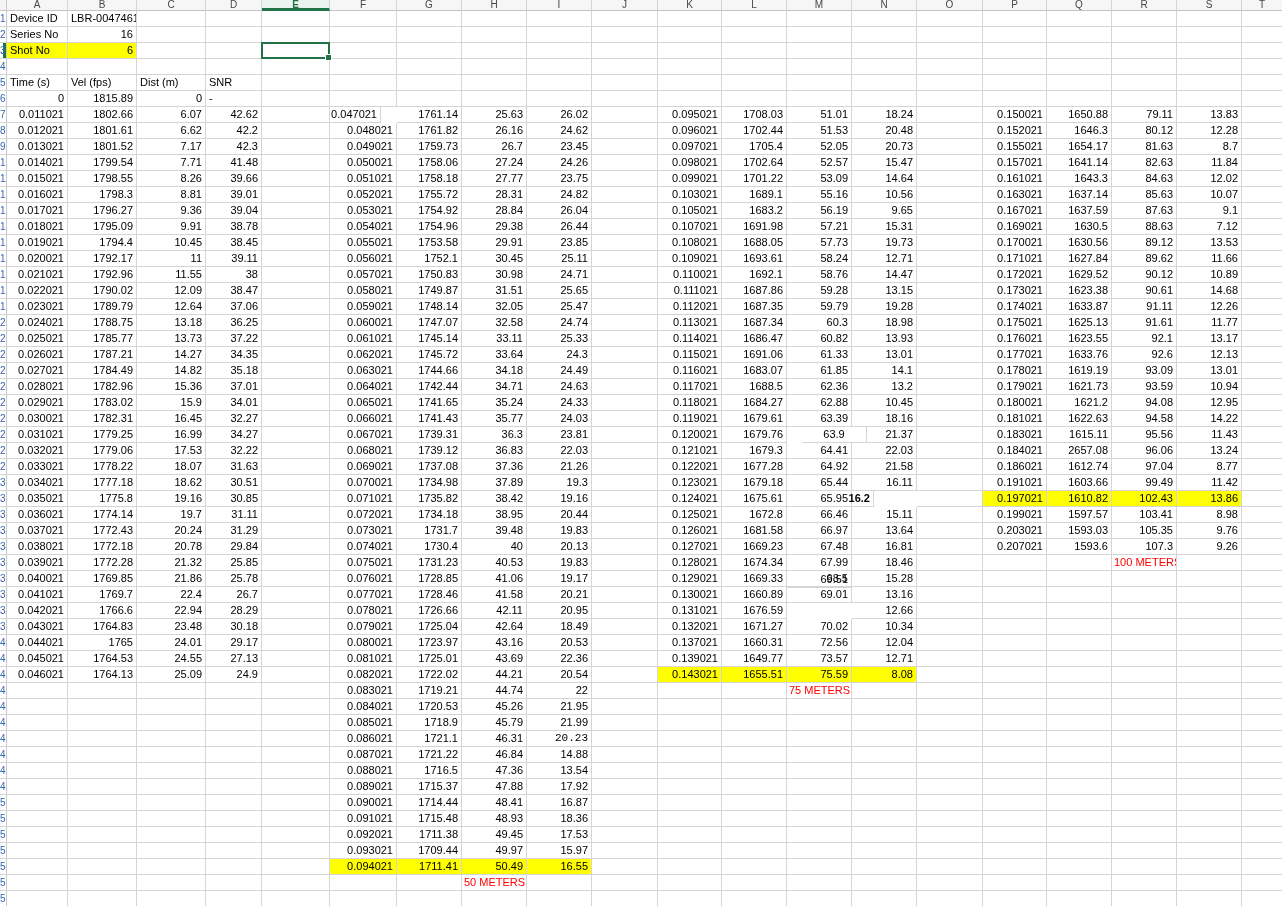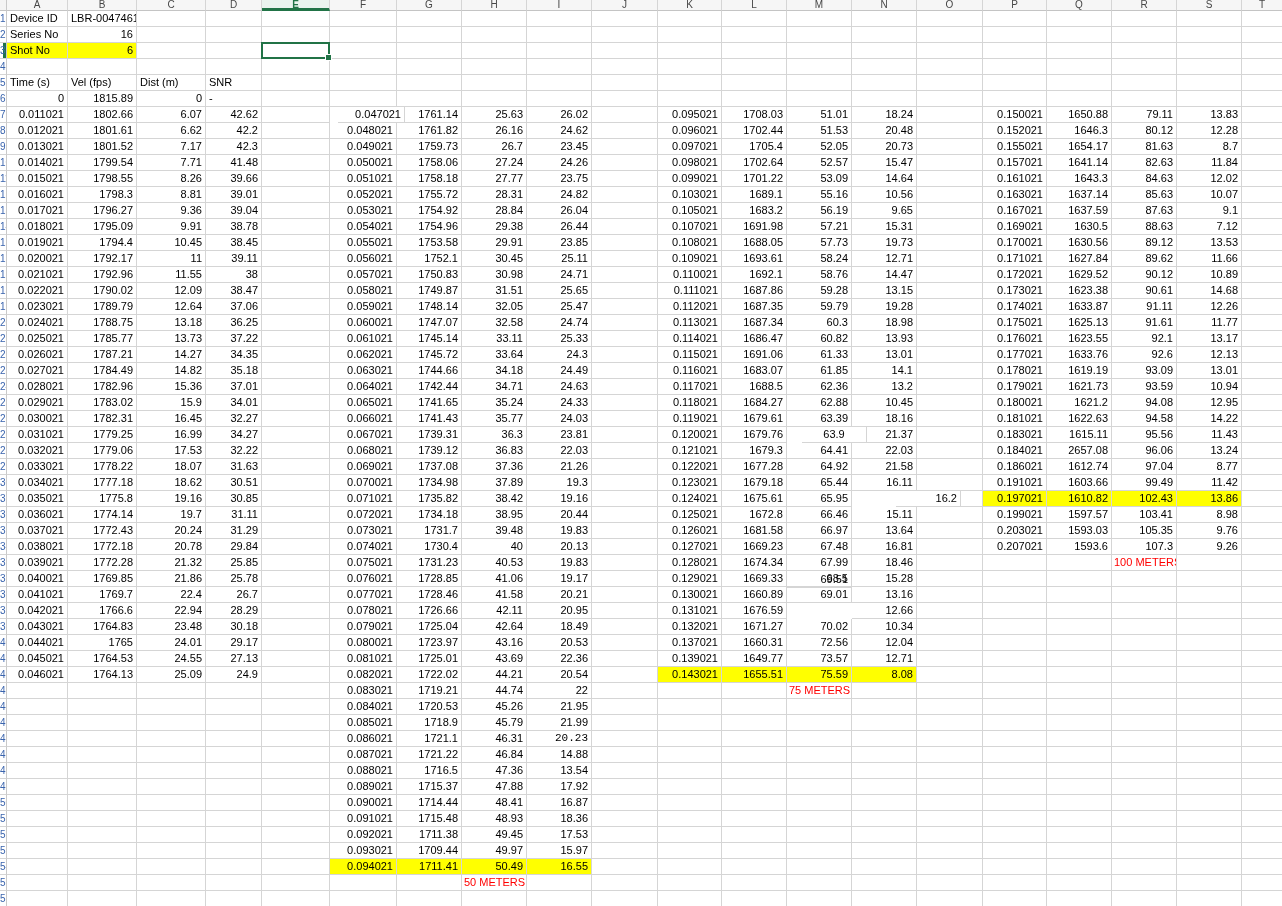--- a/index.html
+++ b/index.html
@@ -191,21 +191,21 @@
     <div class="cell" style="left: 1177px; top: 91px; width: 65px; height: 16px;"></div>
     <div class="cell" style="left: 1242px; top: 91px; width: 41px; height: 16px;"></div>
     <div class="gutter" style="top: 107px; height: 16px;">
       <span>7</span>
     </div>
     <div class="cell" style="left: 7px; top: 107px; width: 61px; height: 16px;">0.011021</div>
     <div class="cell" style="left: 68px; top: 107px; width: 69px; height: 16px;">1802.66</div>
     <div class="cell" style="left: 137px; top: 107px; width: 69px; height: 16px;">6.07</div>
     <div class="cell" style="left: 206px; top: 107px; width: 56px; height: 16px;">42.62</div>
     <div class="cell" style="left: 262px; top: 107px; width: 68px; height: 16px;"></div>
-    <div class="cell" style="left: 338px; top: 107px; width: 67px; height: 16px;">0.047021</div>
+    <div class="cell" style="left: 314px; top: 107px; width: 67px; height: 16px;">0.047021</div>
     <div class="cell" style="left: 397px; top: 107px; width: 65px; height: 16px;">1761.14</div>
     <div class="cell" style="left: 462px; top: 107px; width: 65px; height: 16px;">25.63</div>
     <div class="cell" style="left: 527px; top: 107px; width: 65px; height: 16px;">26.02</div>
     <div class="cell" style="left: 592px; top: 107px; width: 66px; height: 16px;"></div>
     <div class="cell" style="left: 658px; top: 107px; width: 64px; height: 16px;">0.095021</div>
     <div class="cell" style="left: 722px; top: 107px; width: 65px; height: 16px;">1708.03</div>
     <div class="cell" style="left: 787px; top: 107px; width: 65px; height: 16px;">51.01</div>
     <div class="cell" style="left: 852px; top: 107px; width: 65px; height: 16px;">18.24</div>
     <div class="cell" style="left: 917px; top: 107px; width: 66px; height: 16px;"></div>
     <div class="cell" style="left: 983px; top: 107px; width: 64px; height: 16px;">0.150021</div>
@@ -751,21 +751,21 @@
     <div class="cell" style="left: 206px; top: 491px; width: 56px; height: 16px;">30.85</div>
     <div class="cell" style="left: 262px; top: 491px; width: 68px; height: 16px;"></div>
     <div class="cell" style="left: 330px; top: 491px; width: 67px; height: 16px;">0.071021</div>
     <div class="cell" style="left: 397px; top: 491px; width: 65px; height: 16px;">1735.82</div>
     <div class="cell" style="left: 462px; top: 491px; width: 65px; height: 16px;">38.42</div>
     <div class="cell" style="left: 527px; top: 491px; width: 65px; height: 16px;">19.16</div>
     <div class="cell" style="left: 592px; top: 491px; width: 66px; height: 16px;"></div>
     <div class="cell" style="left: 658px; top: 491px; width: 64px; height: 16px;">0.124021</div>
     <div class="cell" style="left: 722px; top: 491px; width: 65px; height: 16px;">1675.61</div>
     <div class="cell" style="left: 787px; top: 491px; width: 65px; height: 16px;">65.95</div>
-    <div class="cell" style="left: 896px; top: 491px; width: 65px; height: 16px;">16.2</div>
+    <div class="cell" style="left: 809px; top: 491px; width: 65px; height: 16px; font-weight: bold;">16.2</div>
     <div class="cell" style="left: 917px; top: 491px; width: 66px; height: 16px;"></div>
     <div class="cell yellow" style="left: 983px; top: 491px; width: 64px; height: 16px;">0.197021</div>
     <div class="cell yellow" style="left: 1047px; top: 491px; width: 65px; height: 16px;">1610.82</div>
     <div class="cell yellow" style="left: 1112px; top: 491px; width: 65px; height: 16px;">102.43</div>
     <div class="cell yellow" style="left: 1177px; top: 491px; width: 65px; height: 16px;">13.86</div>
     <div class="cell" style="left: 1242px; top: 491px; width: 41px; height: 16px;"></div>
     <div class="gutter" style="top: 507px; height: 16px;">
       <span>32</span>
     </div>
     <div class="cell" style="left: 7px; top: 507px; width: 61px; height: 16px;">0.036021</div>

